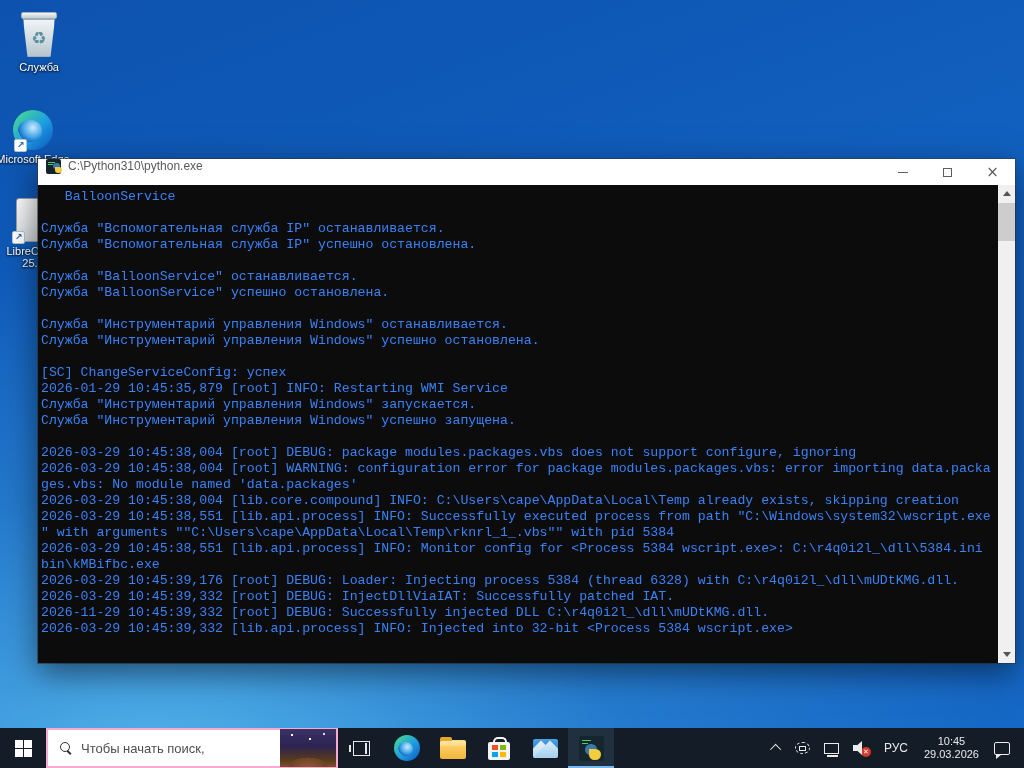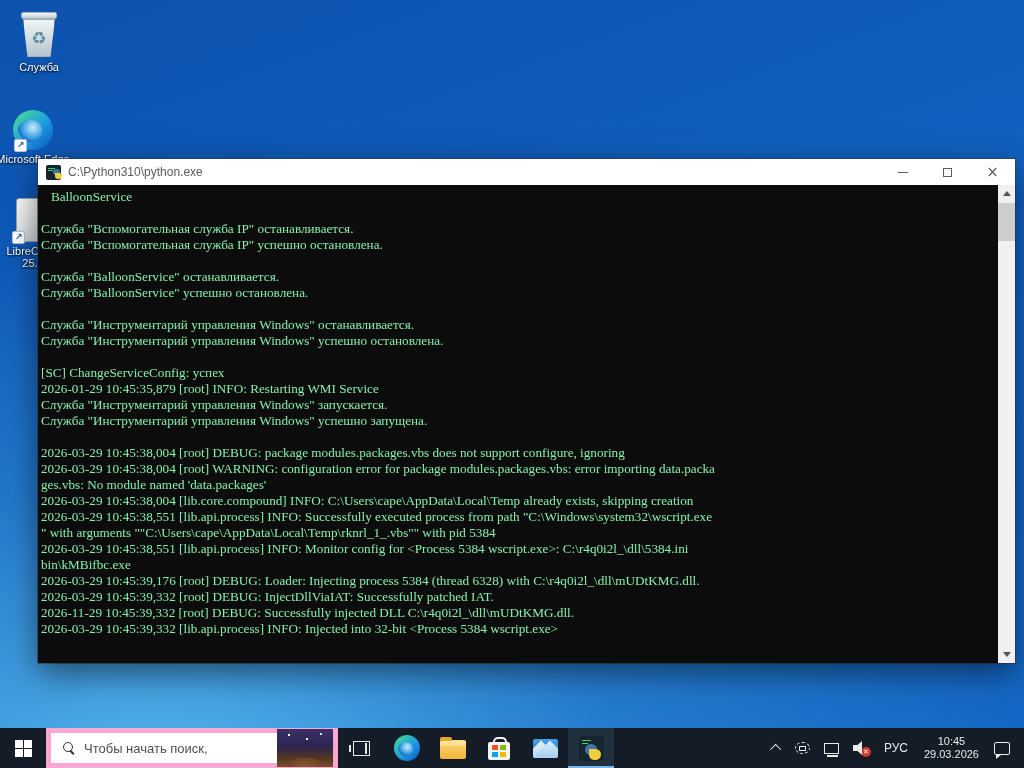--- a/index.html
+++ b/index.html
@@ -41,56 +41,56 @@
     border:1px solid #9aa2a8; border-radius:3px; }
   .lo-art::after { content:""; position:absolute; right:-1px; top:-1px; width:11px; height:11px;
     background:linear-gradient(225deg,#1668c6 0%,#1668c6 49%,#b9c1c6 50%); border-bottom-left-radius:3px; }
 
   .shortcut-badge { position:absolute; left:1px; bottom:-2px; width:13px; height:13px; background:#fff;
     border:1px solid #b9c4cc; border-radius:2px; font-size:9px; line-height:11px; color:#2064c8; font-weight:bold; }
 
   
   .window { position:absolute; left:38px; top:159px; width:977px; height:504px;
     box-shadow:0 10px 30px rgba(0,0,0,.5), 0 0 0 1px rgba(60,60,60,.55); background:#0c0c0c; }
-  .titlebar { height:26px; background:#ffffff; display:flex; align-items:center; }
+  .titlebar { height:26px; background:#ffffff; display:flex; }
   .tb-appicon { position:relative; width:15px; height:15px; margin:0 7px 0 8px; background:#15242c; border-radius:2px; }
   .tb-appicon i { position:absolute; left:2px; top:3px; width:7px; height:1px; background:#43d06a; }
   .tb-appicon i + i { top:5px; width:5px; }
   .tb-appicon b { position:absolute; right:1px; bottom:5px; width:7px; height:6px; background:#3b77a8; border-radius:3px 3px 0 3px; }
   .tb-appicon b + b { right:-1px; bottom:1px; background:#f3cd40; border-radius:0 3px 3px 3px; }
   .tb-title { flex:1; font-size:12px; color:#5a5a5a; }
   .tb-btn { width:45px; height:26px; display:flex; align-items:center; justify-content:center; color:#5f5f5f; }
   .gl-min { width:10px; height:1px; background:#5f5f5f; }
   .gl-max { width:9px; height:9px; border:1px solid #5f5f5f; }
   .gl-close { font-size:15px; line-height:1; font-family:"DejaVu Sans",sans-serif; }
 
   .console-body { position:relative; height:478px; background:#0c0c0c; overflow:hidden; }
   .console-lines { position:absolute; left:3px; top:4px; right:10px;
-    font-family:Liberation Serif, serif;
-    font-size:13.2px; color:#86efac; }
+    font-family:Liberation Mono, monospace;
+    font-size:13.2px; color:#3b82f6; }
   .cline { height:16px; line-height:16px; white-space:pre; overflow:hidden; }
 
   .scrollbar { position:absolute; right:0; top:0; width:17px; height:478px; background:#f0f0f0; }
   .sb-arrow { position:absolute; left:0; width:17px; height:17px; display:flex; align-items:center; justify-content:center; }
   .sb-arrow.up { top:0; } .sb-arrow.down { bottom:0; }
   .tri-up { width:0; height:0; border-left:4px solid transparent; border-right:4px solid transparent; border-bottom:5px solid #555; }
   .tri-down { width:0; height:0; border-left:4px solid transparent; border-right:4px solid transparent; border-top:5px solid #555; }
   .sb-thumb { position:absolute; left:0; top:18px; width:17px; height:38px; background:#cdcdcd; }
 
   
   .taskbar { position:absolute; left:0; bottom:0; width:1024px; height:40px; background:#131c27;
     display:flex; align-items:stretch; }
   .tb-start { width:46px; display:flex; align-items:center; justify-content:center; }
   .win-logo { width:17px; height:17px;
     background:
       linear-gradient(#fff,#fff) 0 0/8px 8px no-repeat,
       linear-gradient(#fff,#fff) 9px 0/8px 8px no-repeat,
       linear-gradient(#fff,#fff) 0 9px/8px 8px no-repeat,
       linear-gradient(#fff,#fff) 9px 9px/8px 8px no-repeat; }
-  .searchbox { width:292px; background:#fff; display:flex; align-items:center; position:relative; border:5px solid #f9a8d4; }
+  .searchbox { width:292px; background:#fff; display:flex; align-items:center; position:relative; border:2px solid #f9a8d4; }
   .mag { position:relative; width:12px; height:12px; margin:0 9px 0 12px; }
   .mag::before { content:""; position:absolute; left:0; top:0; width:8px; height:8px; border:1.5px solid #333; border-radius:50%; }
   .mag::after { content:""; position:absolute; left:8px; top:8px; width:5px; height:1.5px; background:#333; transform:rotate(45deg); transform-origin:0 0; }
   .searchbox input { border:0; outline:0; flex:1; font-size:13px; color:#333; font-family:inherit; background:transparent; }
   .searchbox input::placeholder { color:#4f4f4f; opacity:1; }
   .search-img { width:56px; height:38px;
     background:
       radial-gradient(2px 2px at 12px 6px,#fff 50%,transparent 51%),
       radial-gradient(1.5px 1.5px at 30px 10px,#fff 50%,transparent 51%),
       radial-gradient(1.5px 1.5px at 44px 5px,#ddd 50%,transparent 51%),

